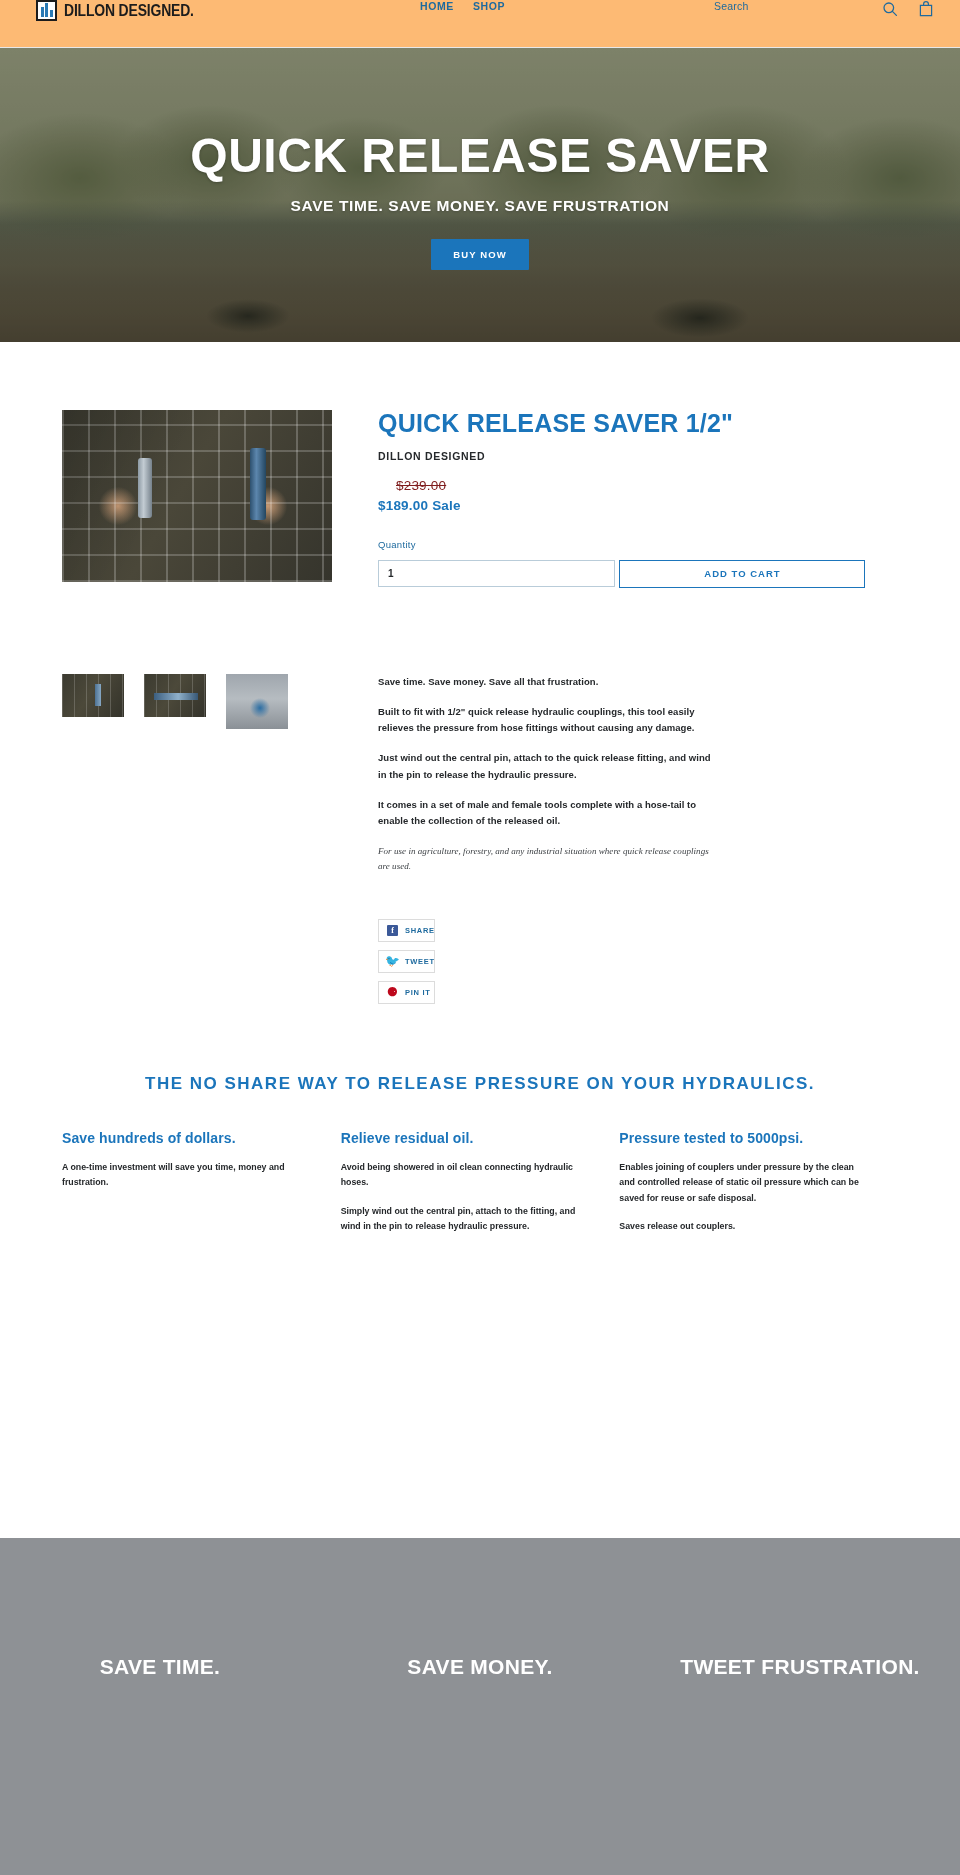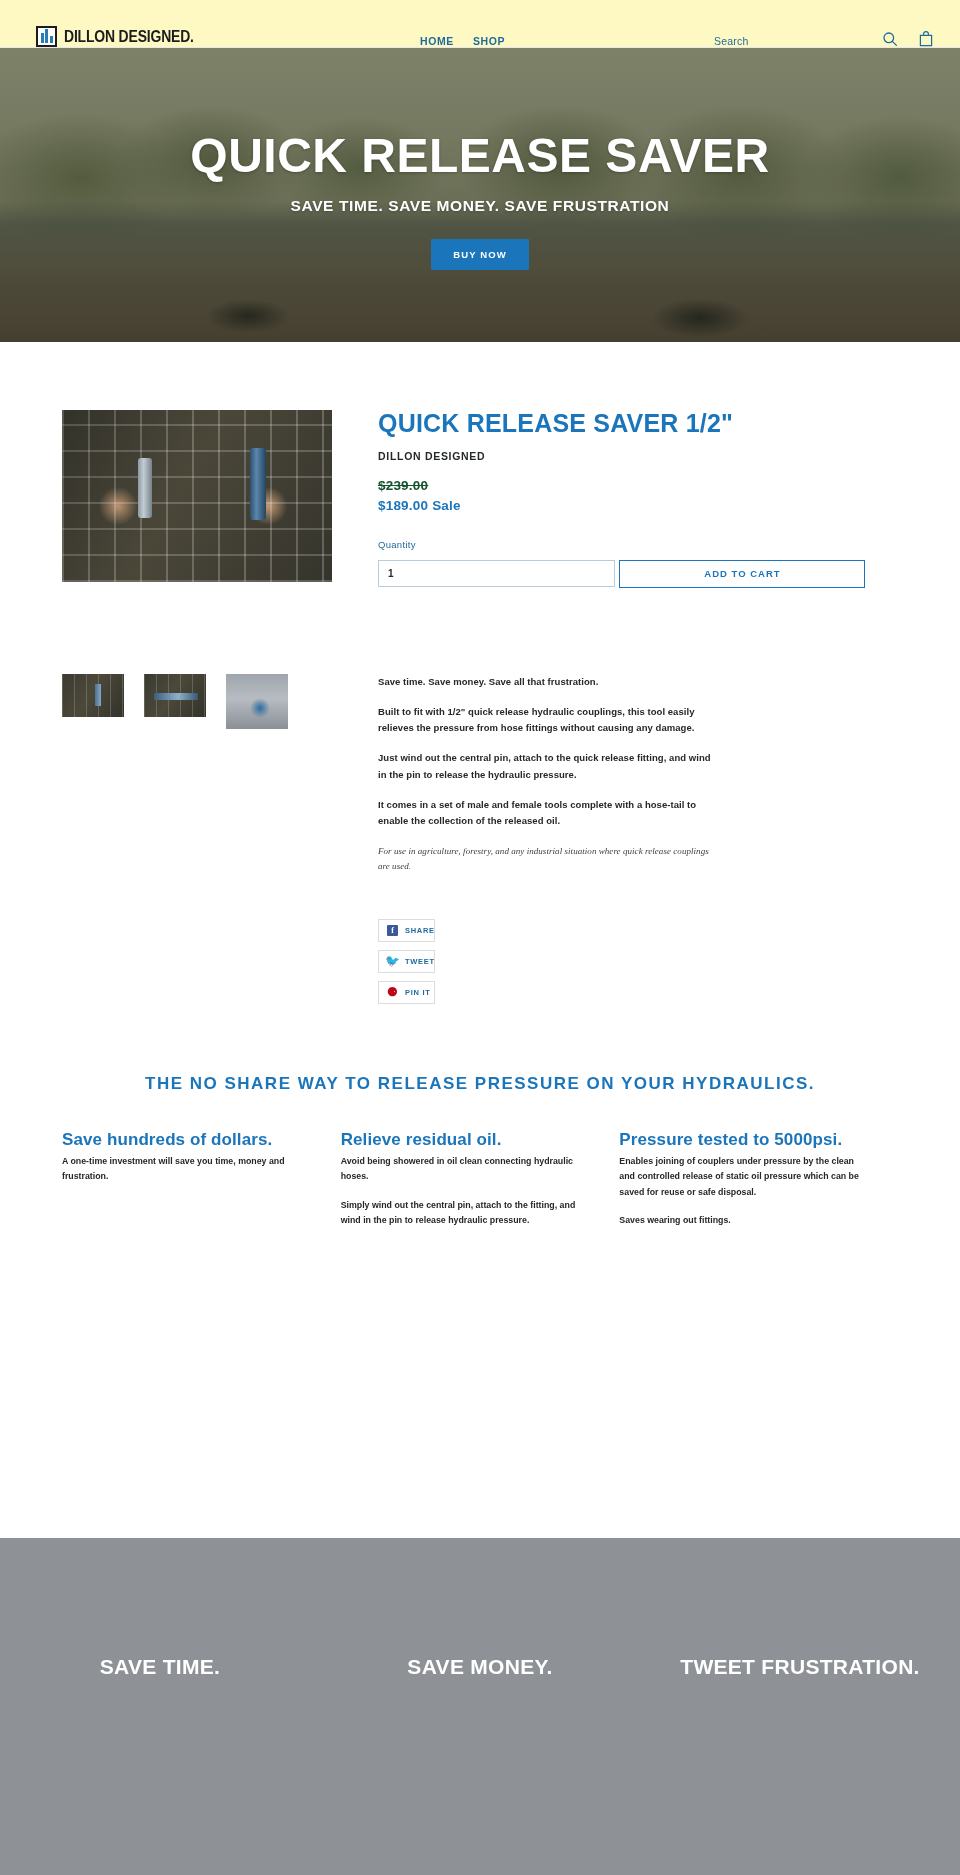--- a/index.html
+++ b/index.html
@@ -8,23 +8,23 @@
     background: #ffffff;
     font-family: "Liberation Sans", sans-serif;
     -webkit-font-smoothing: antialiased;
   }
   body { width: 960px; height: 1875px; overflow: hidden; position: relative; }
 
   
   .site-header {
     height: 48px;
     width: 960px;
-    background: #fef9c3;
-    display: flex;
-    align-items: flex-end;
+    background: #fdba74;
+    display: flex;
+    align-items: flex-start;
     border-bottom: 1px solid #e8e8e8;
     position: relative;
   }
   .logo-wrap {
     display: flex;
     align-items: center;
     margin-left: 36px;
     gap: 7px;
     text-decoration: none;
   }
@@ -217,23 +217,24 @@
   }
   .product-vendor {
     margin-top: 12px;
     font-size: 10.5px;
     font-weight: 700;
     letter-spacing: .7px;
     color: #25282b;
   }
   .price-block { margin-top: 16px; }
   .price-old {
-    font-size: 13.5px; font-weight: 700;
-    color: #14532d; text-decoration: line-through;
+    font-size: 13.5px; font-weight: 400;
+    color: #7f1d1d; text-decoration: line-through;
     letter-spacing: .2px;
+    margin-left: 18px;
   }
   .price-sale {
     margin-top: 5px;
     font-size: 13.5px; font-weight: 700;
     color: #1b75bb; letter-spacing: .2px;
   }
   .qty-label {
     margin-top: 26px;
     font-size: 9.5px;
     color: #1e6a9e;
@@ -319,25 +320,25 @@
     color: #1b75bb;
     letter-spacing: 1.5px;
   }
   .feature-cols {
     display: flex;
     gap: 0;
     margin-top: 36px;
   }
   .feature-col { width: 280px; padding-right: 38px; }
   .feature-col h3 {
-    font-size: 17px;
+    font-size: 14px;
     font-weight: 700;
     color: #1b75bb;
     letter-spacing: .1px;
-    margin-bottom: 4px;
+    margin-bottom: 14px;
   }
   .feature-col p {
     font-size: 8.8px;
     line-height: 1.75;
     color: #25282b;
     font-weight: 700;
     margin-bottom: 13px;
   }
 
   
@@ -468,21 +469,21 @@
       <p>A one-time investment will save you time, money and frustration.</p>
     </div>
     <div class="feature-col">
       <h3>Relieve residual oil.</h3>
       <p>Avoid being showered in oil clean connecting hydraulic hoses.</p>
       <p>Simply wind out the central pin, attach to the fitting, and wind in the pin to release hydraulic pressure.</p>
     </div>
     <div class="feature-col">
       <h3>Pressure tested to 5000psi.</h3>
       <p>Enables joining of couplers under pressure by the clean and controlled release of static oil pressure which can be saved for reuse or safe disposal.</p>
-      <p>Saves wearing out fittings.</p>
+      <p>Saves release out couplers.</p>
     </div>
   </div>
 </section>
 
 <section class="banner">
   <div class="banner-cell">
     <span>SAVE TIME.</span>
   </div>
   <div class="banner-cell">
     <span>SAVE MONEY.</span>

